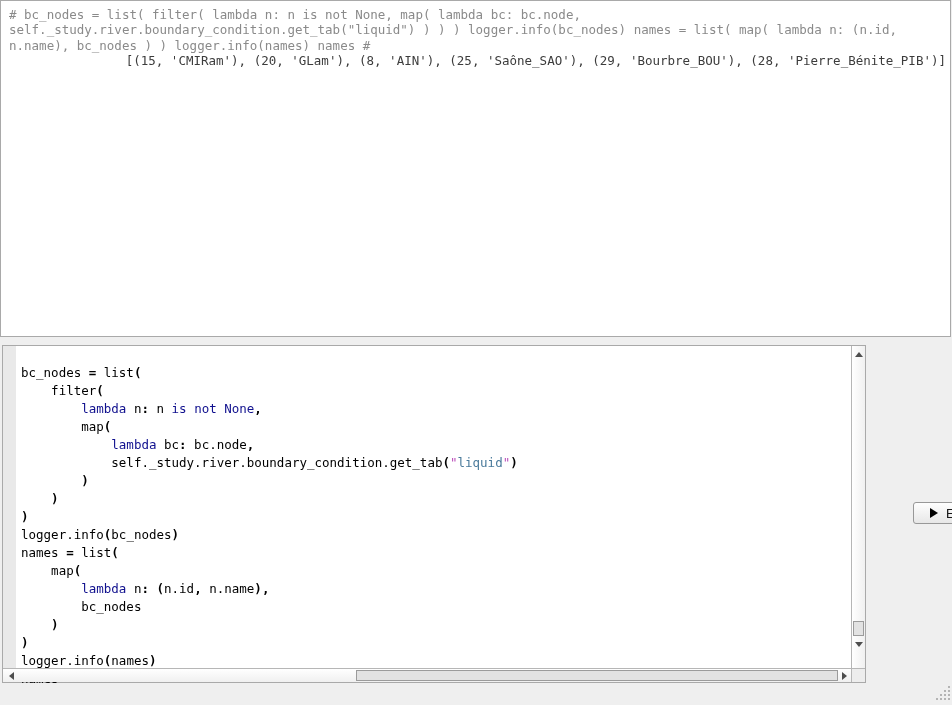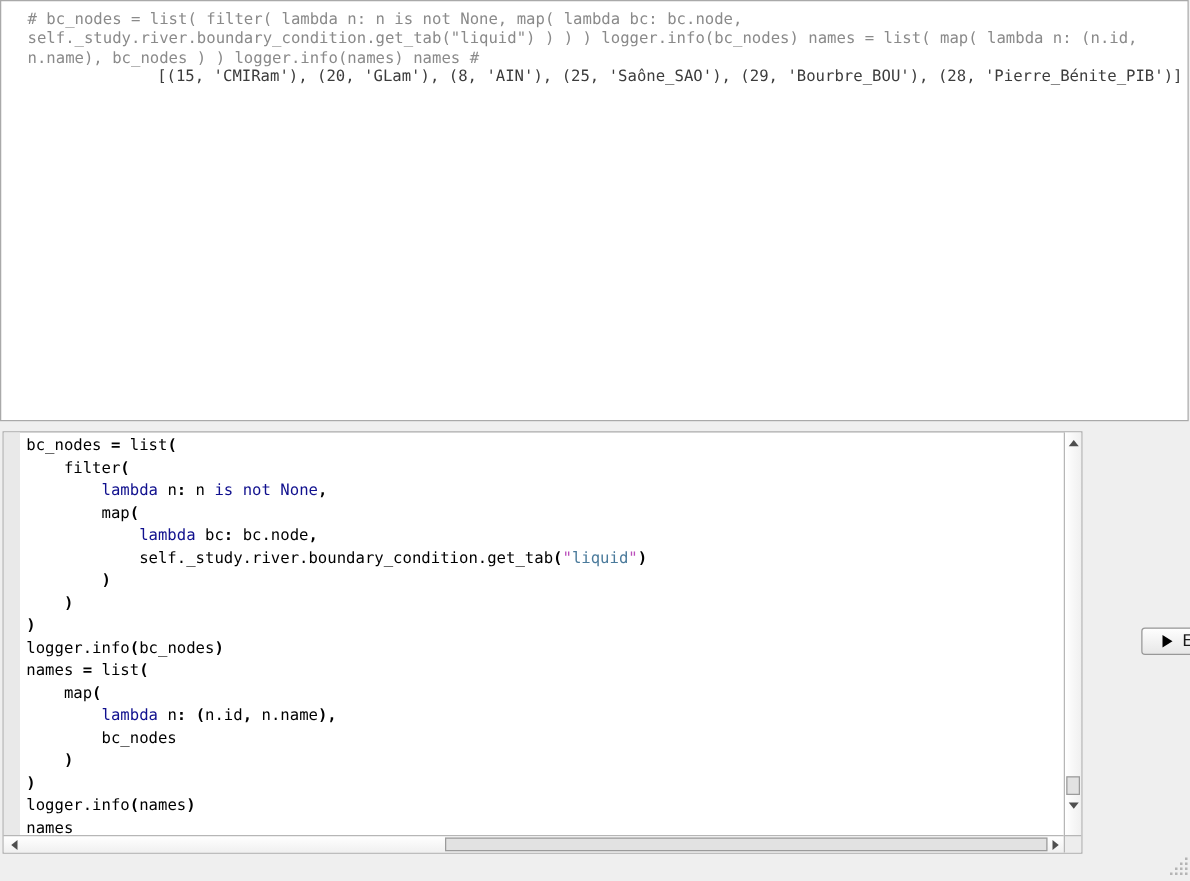--- a/index.html
+++ b/index.html
@@ -9,40 +9,40 @@
     background:var(--background,#efefef);
     font-family:"DejaVu Sans", sans-serif;
     overflow:hidden;
   }
 
   
   #history-panel {
     position:absolute; left:0; top:0; width:951px; height:337px;
     background:var(--panel_bg,#fff);
     border:1px solid var(--border,#a9a9a9);
-    padding:6px 4px 0 21px;
+    padding:6px 4px 0 8px;
     font-family:"DejaVu Sans Mono", monospace;
     font-size:12.5px; line-height:15.4px;
     white-space:pre; overflow:hidden;
   }
   .hist-line.echo   { color:var(--echo_text,#8a8a8a); }
   .hist-line.result { color:var(--result_text,#3c3c3c);text-align:right; }
 
   
   #editor-frame {
     position:absolute; left:2px; top:345px; width:864px; height:338px;
     border:1px solid var(--border,#a9a9a9);
     background:var(--panel_bg,#fff);
   }
   #margin-strip {
     position:absolute; left:0; top:0; width:13px; height:322px;
     background:var(--margin_bg,#e9e9e9);
   }
   #code-content {
-    position:absolute; left:13px; top:0; width:835px; height:322px;
+    position:absolute; left:13px; top:17px; width:835px; height:322px;
     padding:1px 0 0 5px;
     font-family:"DejaVu Sans Mono", monospace;
     font-size:12.5px; line-height:18px;
     white-space:pre; overflow:hidden;
     color:var(--code_text,#000);
   }
   .tok-p { color:var(--code_text,#000); }
   .tok-k { color:var(--keyword,#10108e); font-weight:normal; }
   .tok-o { color:var(--operator,#000); font-weight:bold; }
   .tok-q { color:var(--string_quote,#bb4fbb); }

